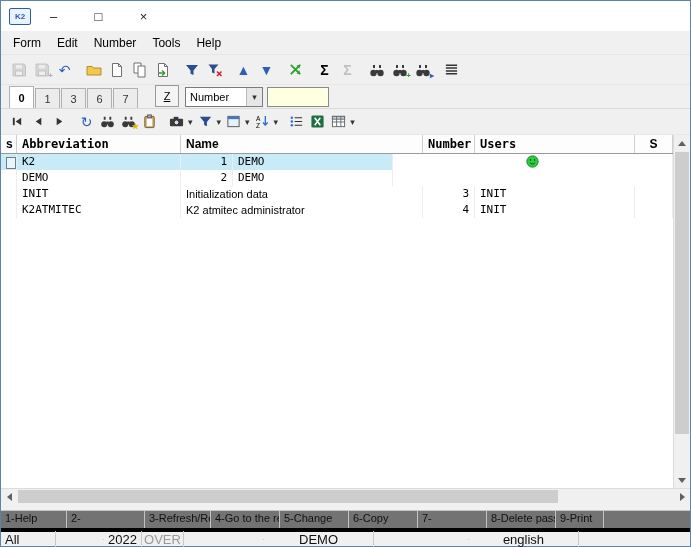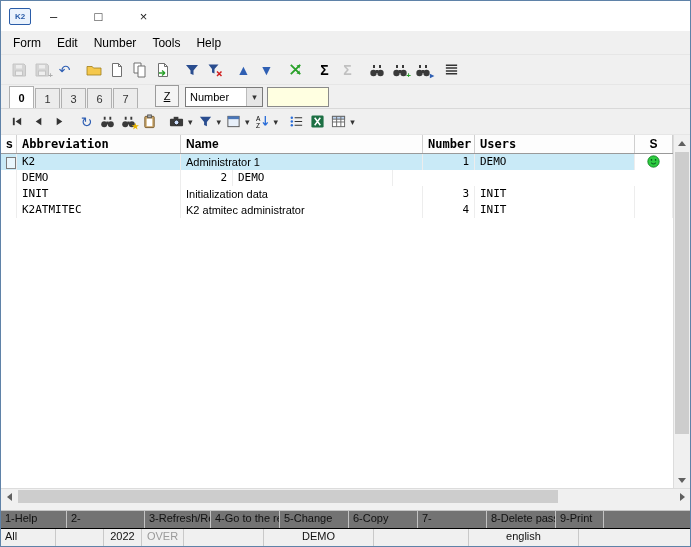--- a/index.html
+++ b/index.html
@@ -81,21 +81,21 @@
   .hs-track{flex:1;}
   .gap{height:6px;flex:0 0 6px;background:#f0f0f0;}
 
   
   .fnbar{height:18px;flex:0 0 18px;display:flex;background:#737373;border-top:1px solid #c6c6c6;box-sizing:border-box;font-size:11px;}
   .fnseg{box-sizing:border-box;border-right:1px solid #c2c2c2;padding:1px 0 0 4px;white-space:nowrap;overflow:hidden;color:#111;}
   .fn0{width:66px;} .fn1{width:78px;} .fn2{width:66px;} .fn3{width:69px;} .fn4{width:69px;}
   .fn5{width:69px;} .fn6{width:69px;} .fn7{width:69px;} .fn8{width:48px;} .fn9{flex:1;border-right:none;margin-top:44px;}
 
   
-  .statusbar{height:18px;flex:0 0 18px;display:flex;background:#f0f0f0;border-top:1px solid #000000;box-sizing:border-box;font-size:11px;}
+  .statusbar{height:18px;flex:0 0 18px;display:flex;background:#f0f0f0;border-top:4px solid #000000;box-sizing:border-box;font-size:13px;align-items:center;}
   .stseg{box-sizing:border-box;border-right:1px solid #c9c9c9;padding-top:1px;text-align:center;white-space:nowrap;overflow:hidden;color:#111;}
   .st0{width:55px;text-align:left;padding-left:4px;}
   .st1{width:48px;} .st2{width:38px;} .st3{width:42px;color:#9a9a9a;} .st4{width:80px;}
   .st5{width:110px;} .st6{width:95px;} .st7{width:110px;} .st8{flex:1;border-right:none;}
 </style>
 </head>
 <body>
 
 <div class="window">
 
@@ -349,21 +349,20 @@
         <div class="c-abbr">Abbreviation</div>
         <div class="c-name">Name</div>
         <div class="c-num">Number</div>
         <div class="c-client">Users</div>
         <div class="c-st">S</div>
       </div>
 
       <div class="grow selected">
         <div class="c-s"><span class="rowmark"></span></div>
         <div class="c-abbr">K2</div>
-        <div class="c-name">Administrator 1</div>
         <div class="c-num">1</div>
         <div class="c-client">DEMO</div>
         <div class="c-st">
           <span class="smiley">
             <svg width="13" height="13" viewBox="0 0 16 16">
                 <circle cx="8" cy="8" r="7" fill="#2ecc40" stroke="#0a7a1e"></circle>
                 <circle cx="5.5" cy="6" r="1" fill="#064d1e"></circle>
                 <circle cx="10.5" cy="6" r="1" fill="#064d1e"></circle>
                 <path d="M5 9.5c1.5 2 4.5 2 6 0" stroke="#064d1e" fill="none" stroke-width="1.2"></path>
               </svg>

